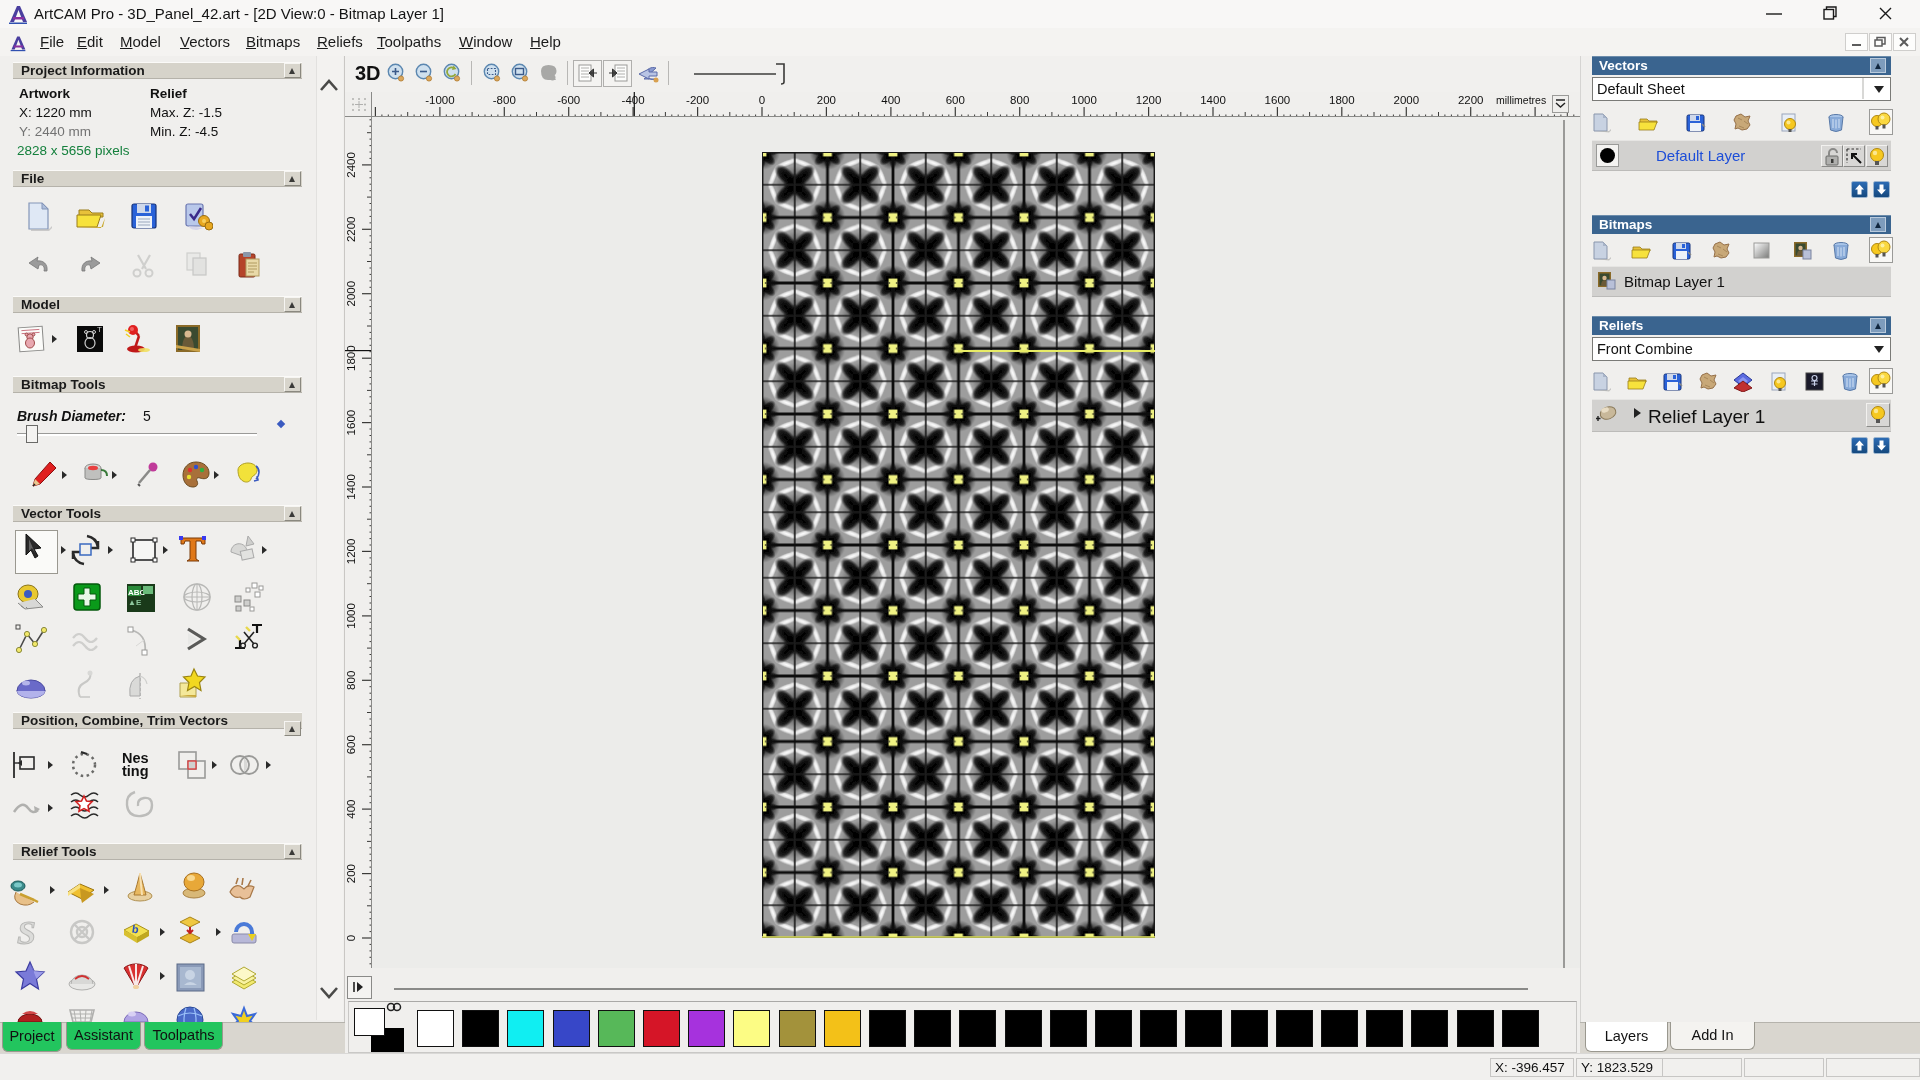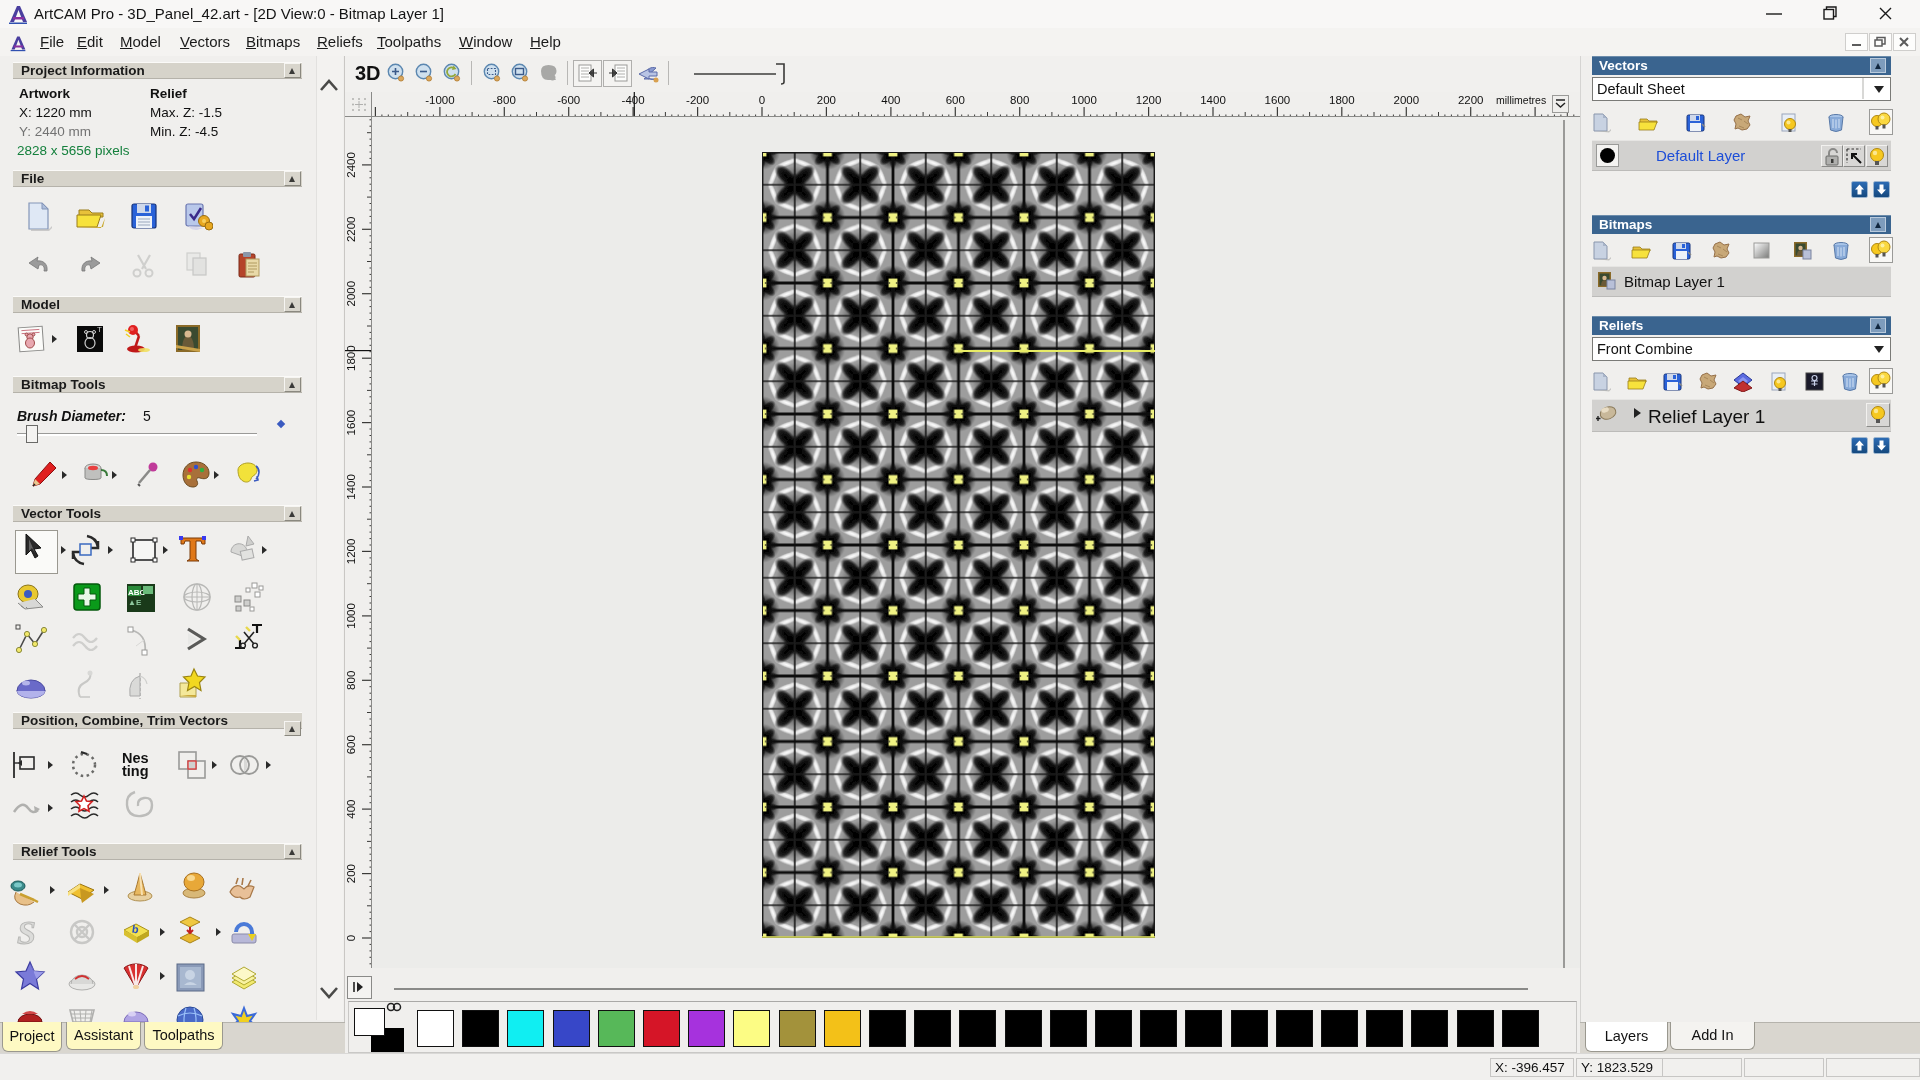--- a/index.html
+++ b/index.html
@@ -24,21 +24,21 @@
  border-left:5px solid transparent;border-right:5px solid transparent;border-top:7px solid #222;}
 .lrow{position:absolute;left:1592px;width:299px;background:#d2d1cf;
  border-top:1px solid #e6e5e3;border-bottom:1px solid #bcbbb9;box-sizing:border-box;}
 .udbtn{position:absolute;width:17px;height:17px;border-radius:2px;
  background:linear-gradient(#2d6cb4,#15497f);border:1px solid #9db6cf;box-sizing:border-box;}
 .menuitem{position:absolute;top:33px;font-size:15px;color:#1a1a1a;}
 .menuitem u{text-decoration-thickness:1px;}
 .statfld{position:absolute;top:1058px;height:19px;border:1px solid #c7c6c4;
  background:#f1f0ee;font-size:13.5px;color:#111;line-height:18px;padding-left:4px;box-sizing:border-box;}
 .swatch{position:absolute;top:1010px;width:37px;height:37px;box-sizing:border-box;border:1.5px solid #111;}
-.tab{position:absolute;background:#fef9c3;border:1px solid #9a988f;border-top:none;
+.tab{position:absolute;background:#22c55e;border:1px solid #9a988f;border-top:none;
  border-radius:0 0 6px 6px;font-size:14.5px;color:#111;text-align:center;box-sizing:border-box;}
 </style></head>
 <body>
 
 <div class="abs" style="left:0;top:0;width:1920px;height:28px;background:#f8f7f6;"></div>
 <svg class="abs" style="left:7px;top:3px" width="22" height="22" viewBox="0 0 22 22">
  <path d="M3 19 L10 3 L13 3 L20 19 L16 19 L11.5 7 L7 19 Z" fill="#4a3f9f"></path>
  <path d="M6 14 L17 14 L17 16.5 L6 16.5 Z" fill="#8a30a0"></path>
  <path d="M2 19.5 L20 19.5 L20 21 L2 21 Z" fill="#3050b0"></path>
 </svg>

